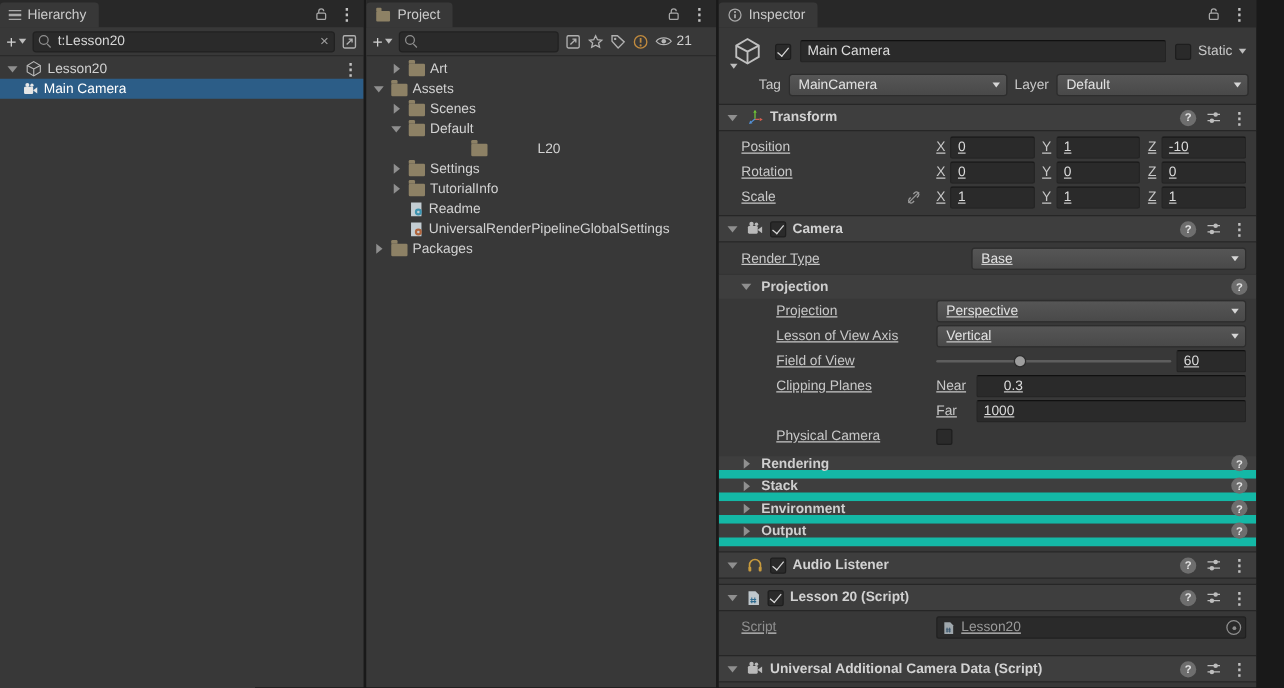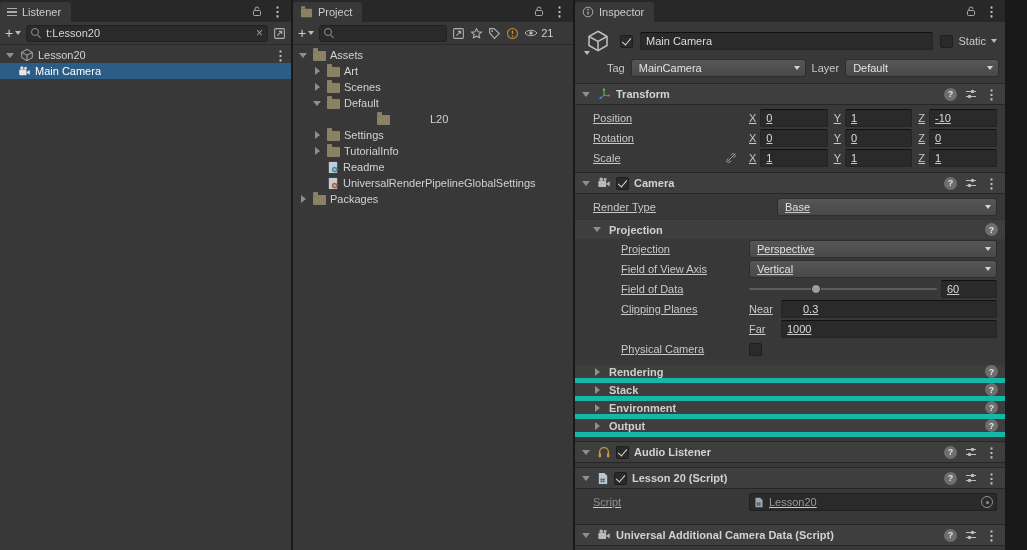--- a/index.html
+++ b/index.html
@@ -93,21 +93,21 @@
   .ins-label .link-ic{margin-left:auto;margin-right:8px;}
   .disabled{color:#8f8f8f;}
   .vec{display:flex;flex:1;gap:6px;min-width:0;}
   .comp3{display:flex;align-items:center;gap:4px;flex:1;min-width:0;}
   .axis-l{flex:none;color:#c8c8c8;}
   .vfield{flex:1;width:100%;min-width:0;}
 
   .proj-bar{height:20px;background:var(--header,#3e3e3e);display:flex;align-items:center;gap:6px;
        padding:0 7px 0 16px;flex:none;border-top:1px solid #343434;margin-top:2px;}
   .sub-bar{height:18px;background:var(--header,#3e3e3e);display:flex;align-items:center;gap:6px;
-       padding:0 7px 0 16px;flex:none;border-bottom:5px solid #14b8a6;}
+       padding:0 7px 0 16px;flex:none;border-bottom:7px solid #14b8a6;}
   .sub-bar:first-of-type{border-top:1px solid #2d2d2d;}
   .bar-title{font-weight:bold;color:#cfcfcf;}
 
   .slider{flex:1;height:18px;position:relative;display:flex;align-items:center;min-width:0;}
   .slider .track{height:2px;background:#5e5e5e;width:100%;border-radius:1px;}
   .slider .thumb{position:absolute;left:33%;top:4px;width:10px;height:10px;border-radius:50%;background:#9e9e9e;border:1px solid #2c2c2c;}
   .fov-num{width:56px;flex:none;}
   .near-l{width:28px;flex:none;}
   .objfield{flex:1;height:18px;background:#2a2a2a;border:1px solid #202020;border-radius:2px;
        display:flex;align-items:center;gap:5px;padding:0 3px 0 4px;color:#9a9a9a;min-width:0;}
@@ -118,21 +118,21 @@
 </style>
 </head>
 <body>
 
 <div class="app">
 
   <div class="panel hierarchy">
     <div class="tabbar">
       <div class="tab">
         <span class="menu-icon"></span>
-        <span>Listener</span>
+        <span>Hierarchy</span>
       </div>
       <div class="tabbar-right">
         <span>
           <svg width="12" height="12" viewBox="0 0 12 12">
               <rect x="2.5" y="5.5" width="7" height="5" rx="1" fill="none" stroke="#a8a8a8"></rect>
               <path d="M4 5.5V4a2 2 0 0 1 4 0" fill="none" stroke="#a8a8a8"></path>
             </svg>
         </span>
         <span class="kebab"></span>
       </div>
@@ -237,33 +237,33 @@
         <span>
           <svg width="14" height="10" viewBox="0 0 14 10">
               <path d="M1 5c2.5-3.6 9.5-3.6 12 0-2.5 3.6-9.5 3.6-12 0Z" fill="none" stroke="#b5b5b5"></path>
               <circle cx="7" cy="5" r="1.8" fill="#b5b5b5"></circle>
             </svg>
         </span>
         <span>21</span>
       </div>
     </div>
     <div class="tree">
+      <div class="trow d1">
+        <span class="fold">
+            <span class="arrow-r"></span>
+          </span>
+        <span class="folder-ic"></span>
+        <span class="tlabel">Art</span>
+      </div>
       <div class="trow d0">
         <span class="fold">
             <span class="arrow-d"></span>
           </span>
         <span class="folder-ic"></span>
         <span class="tlabel">Assets</span>
-      </div>
-      <div class="trow d1">
-        <span class="fold">
-            <span class="arrow-r"></span>
-          </span>
-        <span class="folder-ic"></span>
-        <span class="tlabel">Art</span>
       </div>
       <div class="trow d1">
         <span class="fold">
             <span class="arrow-r"></span>
           </span>
         <span class="folder-ic"></span>
         <span class="tlabel">Scenes</span>
       </div>
       <div class="trow d1">
         <span class="fold">
@@ -514,28 +514,28 @@
             </div>
         </div>
         <div class="ins-row">
           <span class="ins-label ind">Projection</span>
           <div class="dropdown" style="flex:1;">
             <span class="dd-text">Perspective</span>
             <span class="caret-down"></span>
           </div>
         </div>
         <div class="ins-row">
-          <span class="ins-label ind">Field of View Axis</span>
+          <span class="ins-label ind">Lesson of View Axis</span>
           <div class="dropdown" style="flex:1;">
             <span class="dd-text">Vertical</span>
             <span class="caret-down"></span>
           </div>
         </div>
         <div class="ins-row">
-          <span class="ins-label ind">Field of Data</span>
+          <span class="ins-label ind">Field of View</span>
           <div class="slider">
             <div class="track"></div>
             <div class="thumb"></div>
           </div>
           <input class="txtfield fov-num" value="60" style="">
         </div>
         <div class="ins-row">
           <span class="ins-label ind">Clipping Planes</span>
           <span class="near-l">Near</span>
           <input class="txtfield" style="flex: 1 1 0%; min-width: 0px; padding-left: 21px;" value="0.3">

